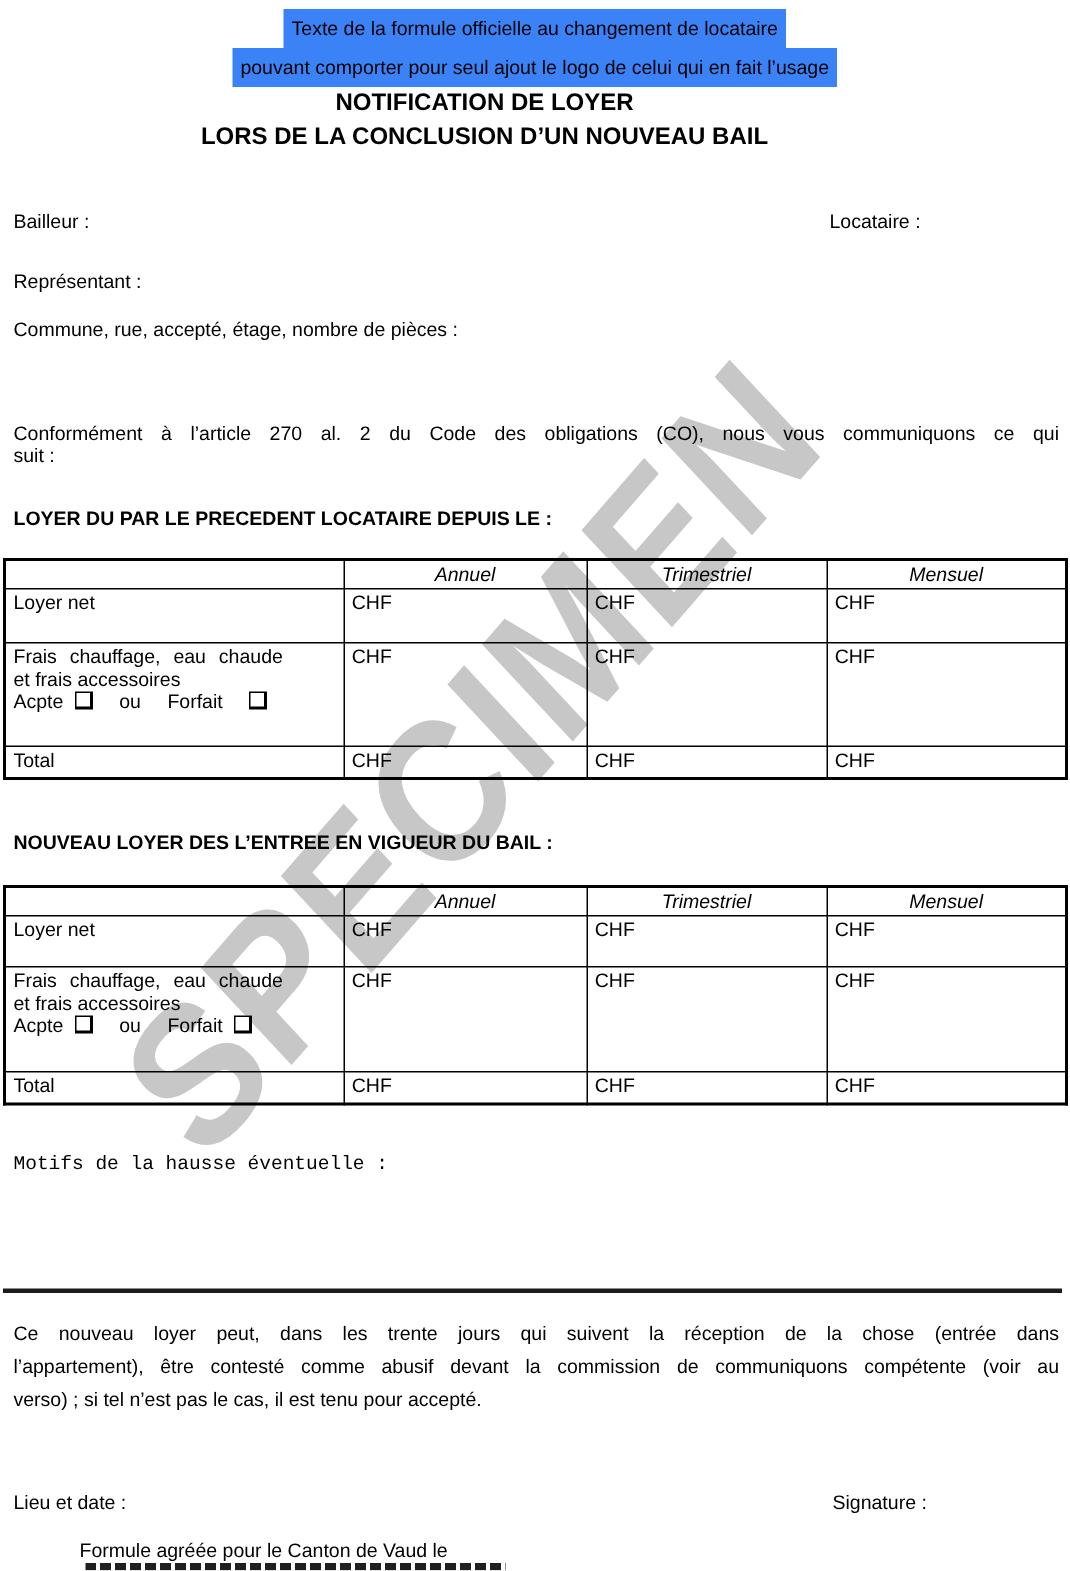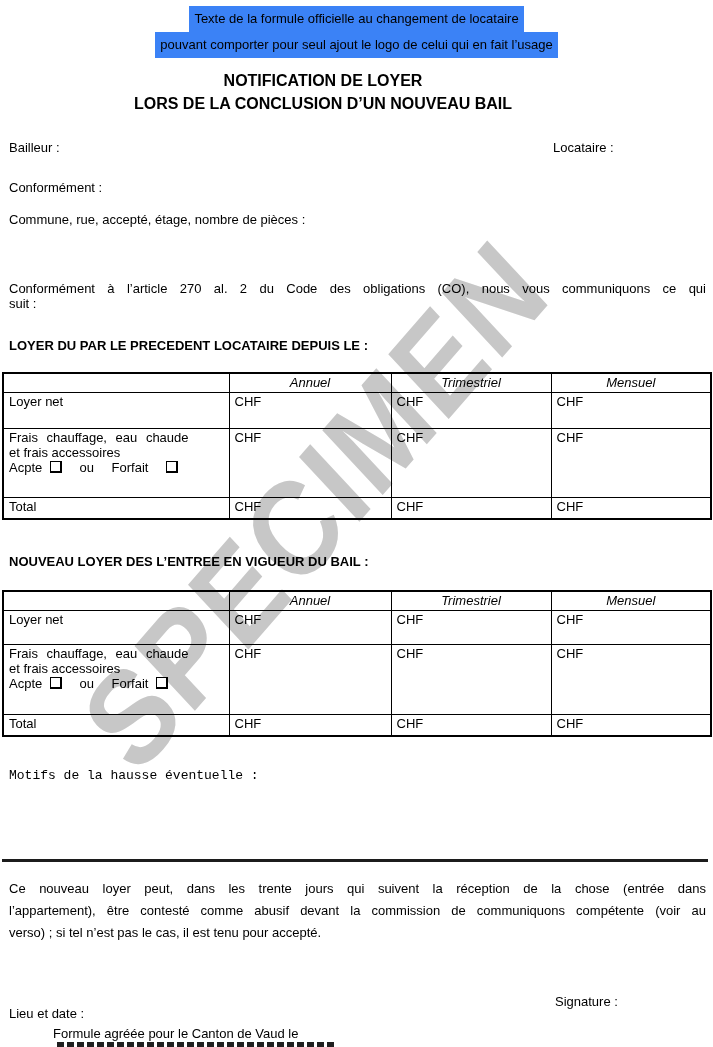--- a/index.html
+++ b/index.html
@@ -15,21 +15,21 @@
   .watermark{
     position:absolute;left:315px;top:505px;
     transform:translate(-50%,-50%) rotate(-49deg) skewX(-6deg) scaleX(.92);
     font-size:128px;font-weight:bold;letter-spacing:3px;
     color:#c7c7c7;white-space:nowrap;z-index:0;user-select:none;
   }
   .layer{position:absolute;left:0;top:0;width:713px;height:1047px;z-index:1;}
   .abs{position:absolute;}
   .notice-wrap{left:0;top:6px;width:713px;text-align:center;line-height:18px;}
   .notice-line{display:inline-block;background:#3b82f6;padding:4px 5px;}
-  .doc-title{left:0;top:69px;width:646px;text-align:center;font-weight:bold;font-size:16px;line-height:23px;}
+  .doc-title{left:0;top:57px;width:646px;text-align:center;font-weight:bold;font-size:16px;line-height:23px;}
   .lbl{white-space:nowrap;}
   .para{left:9px;top:281px;width:697px;}
   .jline{text-align:justify;text-align-last:justify;}
   .sec-head{font-weight:bold;font-size:13px;white-space:nowrap;}
   table.grid{
     position:absolute;left:2px;width:708px;
     border-collapse:collapse;table-layout:fixed;
     font-size:13px;background:transparent;
   }
   table.grid td,table.grid th{
@@ -69,21 +69,21 @@
       <span class="notice-line">pouvant comporter pour seul ajout le logo de celui qui en fait l’usage</span>
     </div>
 
     <div class="abs doc-title">
       <div>NOTIFICATION DE LOYER</div>
       <div>LORS DE LA CONCLUSION D’UN NOUVEAU BAIL</div>
     </div>
 
     <div class="abs lbl" style="left:9px;top:140px;">Bailleur :</div>
     <div class="abs lbl" style="left:553px;top:140px;">Locataire :</div>
-    <div class="abs lbl" style="left:9px;top:180px;">Conformément :</div>
+    <div class="abs lbl" style="left:9px;top:180px;">Représentant :</div>
     <div class="abs lbl" style="left:9px;top:212px;">Commune, rue, accepté, étage, nombre de pièces :</div>
 
     <div class="abs para">
       <div class="jline">Conformément à l’article 270 al. 2 du Code des obligations (CO), nous vous communiquons ce qui</div>
       <div>suit :</div>
     </div>
 
     <div class="abs sec-head" style="left:9px;top:338px;">LOYER DU PAR LE PRECEDENT LOCATAIRE DEPUIS LE :</div>
 
     <table class="grid" style="top:372px;">
@@ -181,20 +181,20 @@
     <div class="abs lbl" style="left:9px;top:768px;font-family:Liberation Mono, monospace;">Motifs de la hausse éventuelle :</div>
 
     <div class="abs rule"></div>
 
     <div class="abs contest">
       <div class="jline">Ce nouveau loyer peut, dans les trente jours qui suivent la réception de la chose (entrée dans</div>
       <div class="jline">l’appartement), être contesté comme abusif devant la commission de communiquons compétente (voir au</div>
       <div>verso) ; si tel n’est pas le cas, il est tenu pour accepté.</div>
     </div>
 
-    <div class="abs lbl" style="left:9px;top:994px;margin-top:12px;">Lieu et date :</div>
+    <div class="abs lbl" style="left:9px;top:994px;">Lieu et date :</div>
     <div class="abs lbl" style="left:555px;top:994px;">Signature :</div>
     <div class="abs lbl" style="left:9px;top:1026px;margin-left:44px;">Formule agréée pour le Canton de Vaud le</div>
 
     <div class="abs cutoff"></div>
 
   </div>
 </div>
 
 </body></html>

